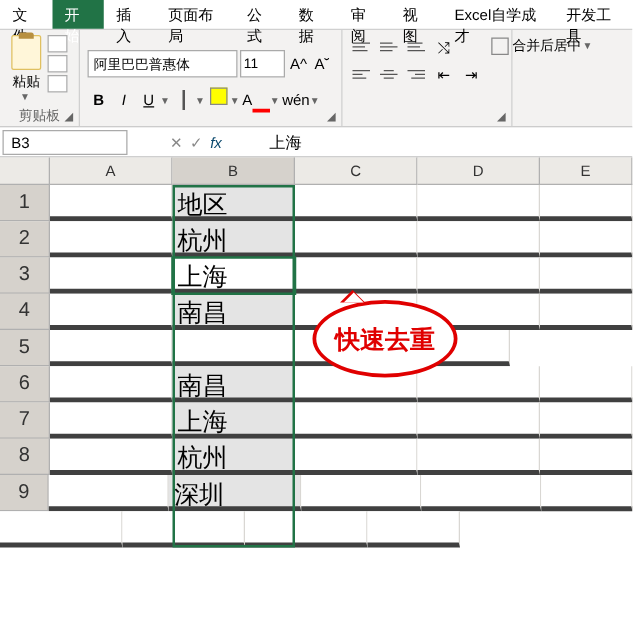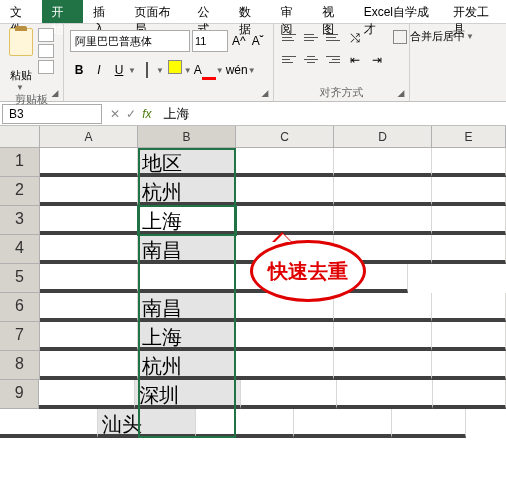--- a/index.html
+++ b/index.html
@@ -12,27 +12,27 @@
 .ribbon { display: flex; background: #f3f2f1; border-bottom: 1px solid #c0c0c0; height: 78px; }
 .group { border-right: 1px solid #d0d0d0; padding: 2px 6px 0 6px; display: flex; flex-direction: column; justify-content: space-between; position: relative; }
 .group-label { text-align: center; font-size: 11px; color: #666; padding-bottom: 1px; }
 .group-body { flex: 1; display: flex; align-items: flex-start; gap: 4px; }
 .dialog-launcher { position: absolute; right: 2px; bottom: 2px; width: 12px; height: 12px; font-size: 9px; color: #666; cursor: pointer; text-align: center; line-height: 12px; }
 
 .clipboard-body { display: flex; gap: 2px; align-items: flex-start; }
 .paste-btn { display: flex; flex-direction: column; align-items: center; width: 30px; padding-top: 2px; }
 .paste-btn .icon { width: 24px; height: 28px; background: #fff6d9; border: 1px solid #e0c060; border-radius: 2px; position: relative; }
 .paste-btn .icon::before { content: ""; position: absolute; top: -3px; left: 5px; width: 12px; height: 5px; background: #b89040; border-radius: 2px 2px 0 0; }
-.paste-btn .lbl { font-size: 11px; margin-top: 12px; text-align: center; }
+.paste-btn .lbl { font-size: 11px; margin-top: 2px; text-align: center; }
 .clip-side { display: flex; flex-direction: column; gap: 2px; padding-top: 2px; }
 .mini-icon { width: 16px; height: 14px; border: 1px solid #aaa; background: #fff; cursor: pointer; }
 
 .font-group { width: 210px; }
 .font-row1, .font-row2 { display: flex; gap: 2px; align-items: center; }
-.font-row1 { margin-bottom: 4px; margin-top: 4px; }
+.font-row1 { margin-bottom: 4px; margin-top: 14px; }
 .font-name { width: 120px; height: 22px; border: 1px solid #aaa; background: #fff; font-size: 11px; padding: 0 4px; }
 .font-size { width: 36px; height: 22px; border: 1px solid #aaa; background: #fff; font-size: 11px; padding: 0 2px; }
 .aup { font-size: 12px; padding: 0 2px; cursor: pointer; }
 .fbtn { min-width: 18px; height: 20px; text-align: center; line-height: 20px; cursor: pointer; font-size: 12px; }
 .bold { font-weight: bold; }
 .italic { font-style: italic; }
 .underline { text-decoration: underline; }
 .dd { font-size: 8px; color: #666; margin-left: -2px; }
 .border-btn { width: 18px; height: 18px; border: 1px solid #555; }
 .fill-sw { width: 14px; height: 14px; background: #ffff00; border: 1px solid #888; display: inline-block; }
@@ -40,21 +40,21 @@
 
 .align-group { width: 136px; }
 .align-rows { display: flex; flex-direction: column; gap: 2px; margin-top: 2px; }
 .align-row { display: flex; gap: 4px; }
 .abtn { width: 18px; height: 18px; display: flex; flex-direction: column; justify-content: center; gap: 2px; cursor: pointer; padding: 2px; }
 .abtn span { display: block; height: 1px; background: #555; }
 .align-side { display: flex; flex-direction: column; gap: 2px; padding-top: 2px; }
 .wrap-btn, .merge-btn { display: flex; align-items: center; gap: 3px; font-size: 11px; padding: 1px 3px; cursor: pointer; white-space: nowrap; }
 .wrap-icon { width: 14px; height: 14px; border: 1px solid #888; }
 
-.namebox-row { display: flex; align-items: center; height: 24px; border-bottom: 1px solid #c0c0c0; background: #fff; }
+.namebox-row { display: flex; align-items: center; height: 24px; border-bottom: 1px solid #c0c0c0; background: #fff; gap: 26px; }
 .namebox { width: 100px; border: 1px solid #aaa; height: 20px; margin: 2px; padding: 0 6px; font-size: 12px; background: #fff; }
 .fx-btns { display: flex; gap: 6px; padding: 0 6px; color: #888; }
 .fx-btns span { cursor: pointer; }
 .formula-bar { flex: 1; padding: 0 6px; font-size: 13px; }
 
 .sheet { display: flex; }
 .corner { width: 40px; height: 22px; background: #eceae6; border-right: 1px solid #b0b0b0; border-bottom: 1px solid #b0b0b0; }
 .colheads { display: flex; }
 .colh { height: 22px; background: #eceae6; border-right: 1px solid #b0b0b0; border-bottom: 1px solid #b0b0b0; text-align: center; line-height: 22px; color: #333; }
 .colh.sel { background: #d6d2cc; }
@@ -182,32 +182,31 @@
         </div>
       </div>
       <div class="align-side">
         <div class="merge-btn">
             <span class="wrap-icon"></span>
             <span>合并后居中</span>
             <span class="dd">▼</span>
           </div>
       </div>
     </div>
-    <div class="group-label">对齐方式</div>
     <div class="dialog-launcher">◢</div>
   </div>
 
 </div>
 
 <div class="namebox-row">
   <input class="namebox" value="B3" style="">
   <div class="fx-btns">
     <span>✕</span>
     <span>✓</span>
-    <span style="font-style:italic;color:#4d7c0f">fx</span>
+    <span style="font-style:italic;color:#0c4a6e">fx</span>
   </div>
   <div class="formula-bar">上海</div>
 </div>
 
 <div>
   <div class="sheet">
     <div class="corner"></div>
     <div class="colheads" id="colheads">
         <div class="colh colA" style="width: 98px;">A</div>
         <div class="colh colB sel" style="width: 98px;">B</div>
@@ -299,23 +298,20 @@
         <div class="cell" style="width: 98px; height: 29px;"></div>
         <div class="cell sel" style="width: 108px; height: 29px;">
           <div class="celltext">深圳</div>
         </div>
         <div class="cell" style="width: 98px; height: 29px;"></div>
         <div class="cell" style="width: 98px; height: 29px;"></div>
         <div class="cell" style="width: 74px; height: 29px;"></div>
       </div>
       <div class="grid-row">
         <div class="cell" style="width: 98px; height: 29px;"></div>
-        <div class="cell sel" style="width: 98px; height: 29px;">
-          <div class="celltext">汕头</div>
-        </div>
         <div class="cell" style="width: 98px; height: 29px;"></div>
         <div class="cell" style="width: 98px; height: 29px;"></div>
         <div class="cell" style="width: 74px; height: 29px;"></div>
       </div>
       <div class="sel-border" style="left: 138px; top: 0px; width: 98px; height: 290px;"></div>
     </div>
 </div>
 
 <div class="callout" style="left:250px; top:240px">
   <div class="tail"></div>

